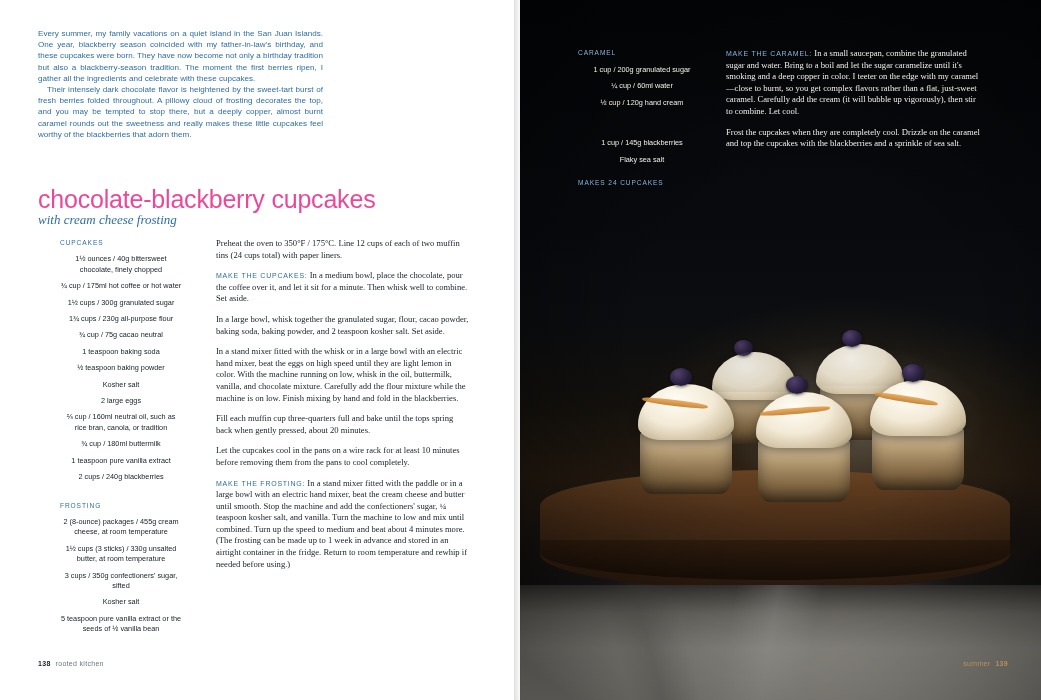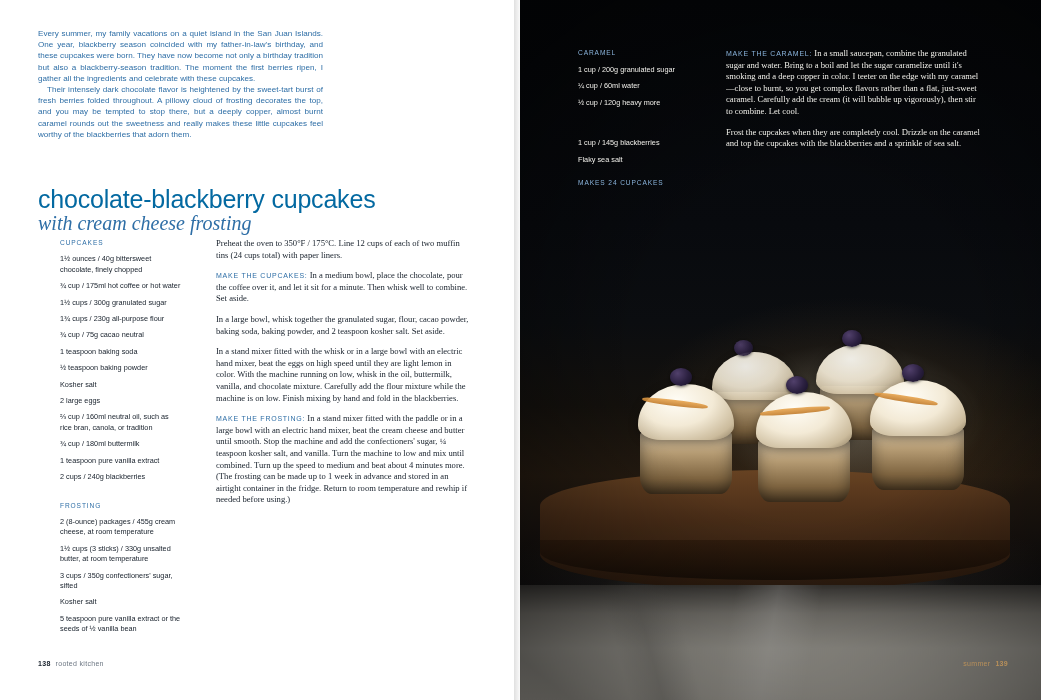--- a/index.html
+++ b/index.html
@@ -32,54 +32,54 @@
     line-height: 11.2px;
     text-align: justify;
   }
   .intro p { margin: 0; }
   .intro p + p { text-indent: 9px; }
 
   .recipe-title {
     position: absolute;
     left: 38px; top: 185px;
     width: 400px;
-    color: #0369a1;
+    color: #ec4899;
     font-family: "Liberation Sans", sans-serif;
     font-weight: 300;
     font-size: 25px;
     letter-spacing: -0.2px;
     white-space: nowrap;
   }
   .recipe-subtitle {
     position: absolute;
     left: 38px; top: 212px;
     width: 400px;
     color: #2e6ea6;
     font-family: "Liberation Serif", serif;
     font-style: italic;
-    font-size: 20px;
+    font-size: 13px;
   }
 
   .col-ingredients {
     position: absolute;
     left: 60px; top: 238px;
     width: 122px;
     font-family: "Liberation Sans", sans-serif;
     font-size: 7.3px;
     line-height: 10.4px;
     color: #17202b;
   }
   .sec-head {
     color: #2e6ea6;
     font-family: "Liberation Sans", sans-serif;
     font-size: 6.6px;
     letter-spacing: 0.9px;
     margin-bottom: 6px;
   }
-  .ing-item { margin-bottom: 6px; }
+  .ing-item { margin-bottom: 6px; text-align: center; }
 
   .col-method {
     position: absolute;
     left: 216px; top: 238px;
     width: 255px;
     font-family: "Liberation Serif", serif;
     font-size: 8.6px;
     line-height: 11.6px;
     color: #17202b;
     text-align: left;
@@ -268,20 +268,22 @@
       <div class="ing-item">3 cups / 350g confectioners' sugar, sifted</div>
       <div class="ing-item">Kosher salt</div>
       <div class="ing-item">5 teaspoon pure vanilla extract or the seeds of ½ vanilla bean</div>
     </div>
 
     <div class="col-method">
       <p><span>Preheat the oven to 350°F / 175°C. Line 12 cups of each of two muffin tins (24 cups total) with paper liners.</span></p>
       <p><span class="step-lead">MAKE THE CUPCAKES:</span><span> In a medium bowl, place the chocolate, pour the coffee over it, and let it sit for a minute. Then whisk well to combine. Set aside.</span></p>
       <p><span>In a large bowl, whisk together the granulated sugar, flour, cacao powder, baking soda, baking powder, and 2 teaspoon kosher salt. Set aside.</span></p>
       <p><span>In a stand mixer fitted with the whisk or in a large bowl with an electric hand mixer, beat the eggs on high speed until they are light lemon in color. With the machine running on low, whisk in the oil, buttermilk, vanilla, and chocolate mixture. Carefully add the flour mixture while the machine is on low. Finish mixing by hand and fold in the blackberries.</span></p>
+      <p><span>Fill each muffin cup three-quarters full and bake until the tops spring back when gently pressed, about 20 minutes.</span></p>
+      <p><span>Let the cupcakes cool in the pans on a wire rack for at least 10 minutes before removing them from the pans to cool completely.</span></p>
       <p><span class="step-lead">MAKE THE FROSTING:</span><span> In a stand mixer fitted with the paddle or in a large bowl with an electric hand mixer, beat the cream cheese and butter until smooth. Stop the machine and add the confectioners' sugar, ¼ teaspoon kosher salt, and vanilla. Turn the machine to low and mix until combined. Turn up the speed to medium and beat about 4 minutes more. (The frosting can be made up to 1 week in advance and stored in an airtight container in the fridge. Return to room temperature and rewhip if needed before using.)</span></p>
     </div>
 
     <div class="folio-left">
       <span class="num">138</span><span>rooted kitchen</span>
     </div>
   </div>
 
   <div class="right-page">
     <div class="photo">
@@ -312,21 +314,21 @@
       <div class="drizzle" style="left:354px; top:396px; width:64px; height:6px; transform:rotate(9deg);"></div>
 
       <div class="marble"></div>
       <div class="vignette"></div>
     </div>
 
     <div class="right-ing">
       <div class="sec-head">CARAMEL</div>
       <div class="ing-item">1 cup / 200g granulated sugar</div>
       <div class="ing-item">¼ cup / 60ml water</div>
-      <div class="ing-item">½ cup / 120g heavy more</div>
+      <div class="ing-item">½ cup / 120g hand cream</div>
       <div class="ing-item" style="margin-top:30px;">1 cup / 145g blackberries</div>
       <div class="ing-item">Flaky sea salt</div>
       <div class="makes">MAKES 24 CUPCAKES</div>
     </div>
 
     <div class="right-method">
       <p><span class="step-lead">MAKE THE CARAMEL:</span><span> In a small saucepan, combine the granulated sugar and water. Bring to a boil and let the sugar caramelize until it's smoking and a deep copper in color. I teeter on the edge with my caramel—close to burnt, so you get complex flavors rather than a flat, just-sweet caramel. Carefully add the cream (it will bubble up vigorously), then stir to combine. Let cool.</span></p>
       <p><span>Frost the cupcakes when they are completely cool. Drizzle on the caramel and top the cupcakes with the blackberries and a sprinkle of sea salt.</span></p>
     </div>
 

